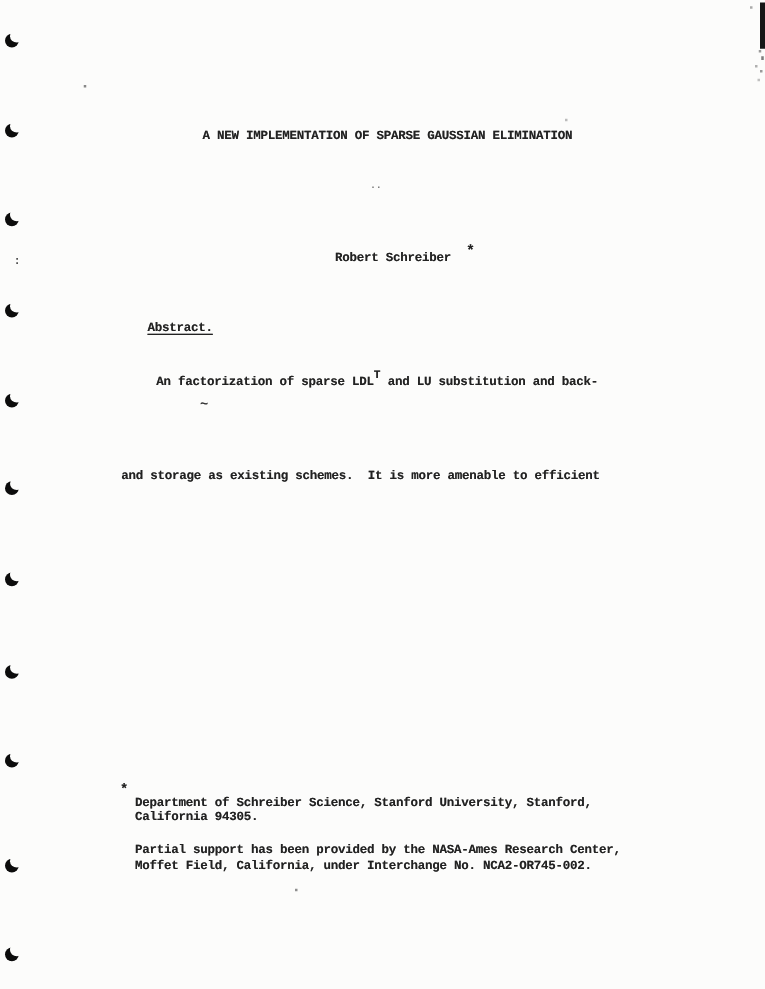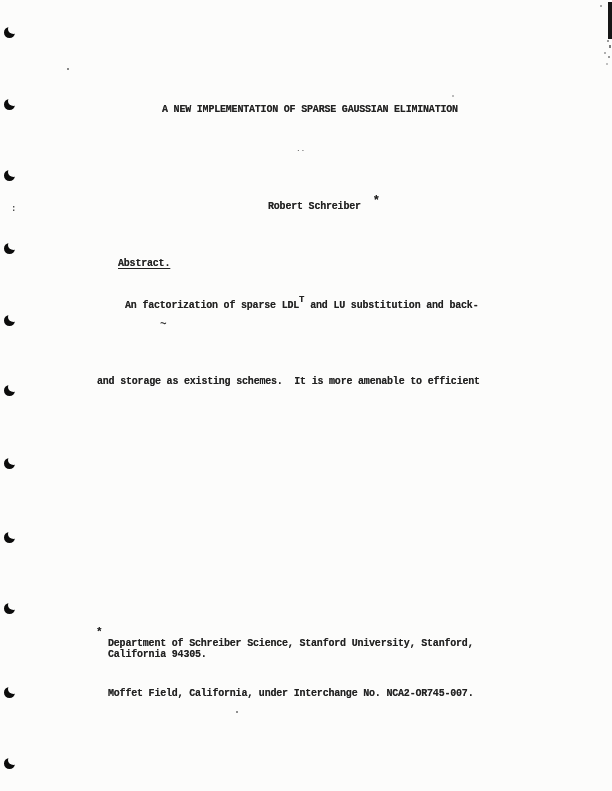--- a/index.html
+++ b/index.html
@@ -47,22 +47,23 @@
 
 
   <div class="t glyph-artifact" style="left:160px;top:318px;font-size:11px;color:#333;">~</div>
 
   <div class="t fn-marker" style="left:96px;top:626px;">*</div>
 
   <div class="t" style="left:108px;top:638px;">Department of Schreiber Science, Stanford University, Stanford,</div>
 
   <div class="t" style="left:108px;top:649px;">California 94305.</div>
 
+  <div class="t" style="left:108px;top:675px;">Partial support has been provided by the NASA-Ames Research Center,</div>
 
-  <div class="t" style="left:108px;top:688px;">Moffet Field, California, under Interchange No. NCA2-OR745-007.</div>
+  <div class="t" style="left:108px;top:688px;">Moffet Field, California, under Interchange No. NCA2-OR745-002.</div>
 
   <div class="crescent" style="top:27px;"></div>
   <div class="crescent" style="top:99px;"></div>
   <div class="crescent" style="top:170px;"></div>
   <div class="crescent" style="top:243px;"></div>
   <div class="crescent" style="top:315px;"></div>
   <div class="crescent" style="top:385px;"></div>
   <div class="crescent" style="top:458px;"></div>
   <div class="crescent" style="top:532px;"></div>
   <div class="crescent" style="top:603px;"></div>

